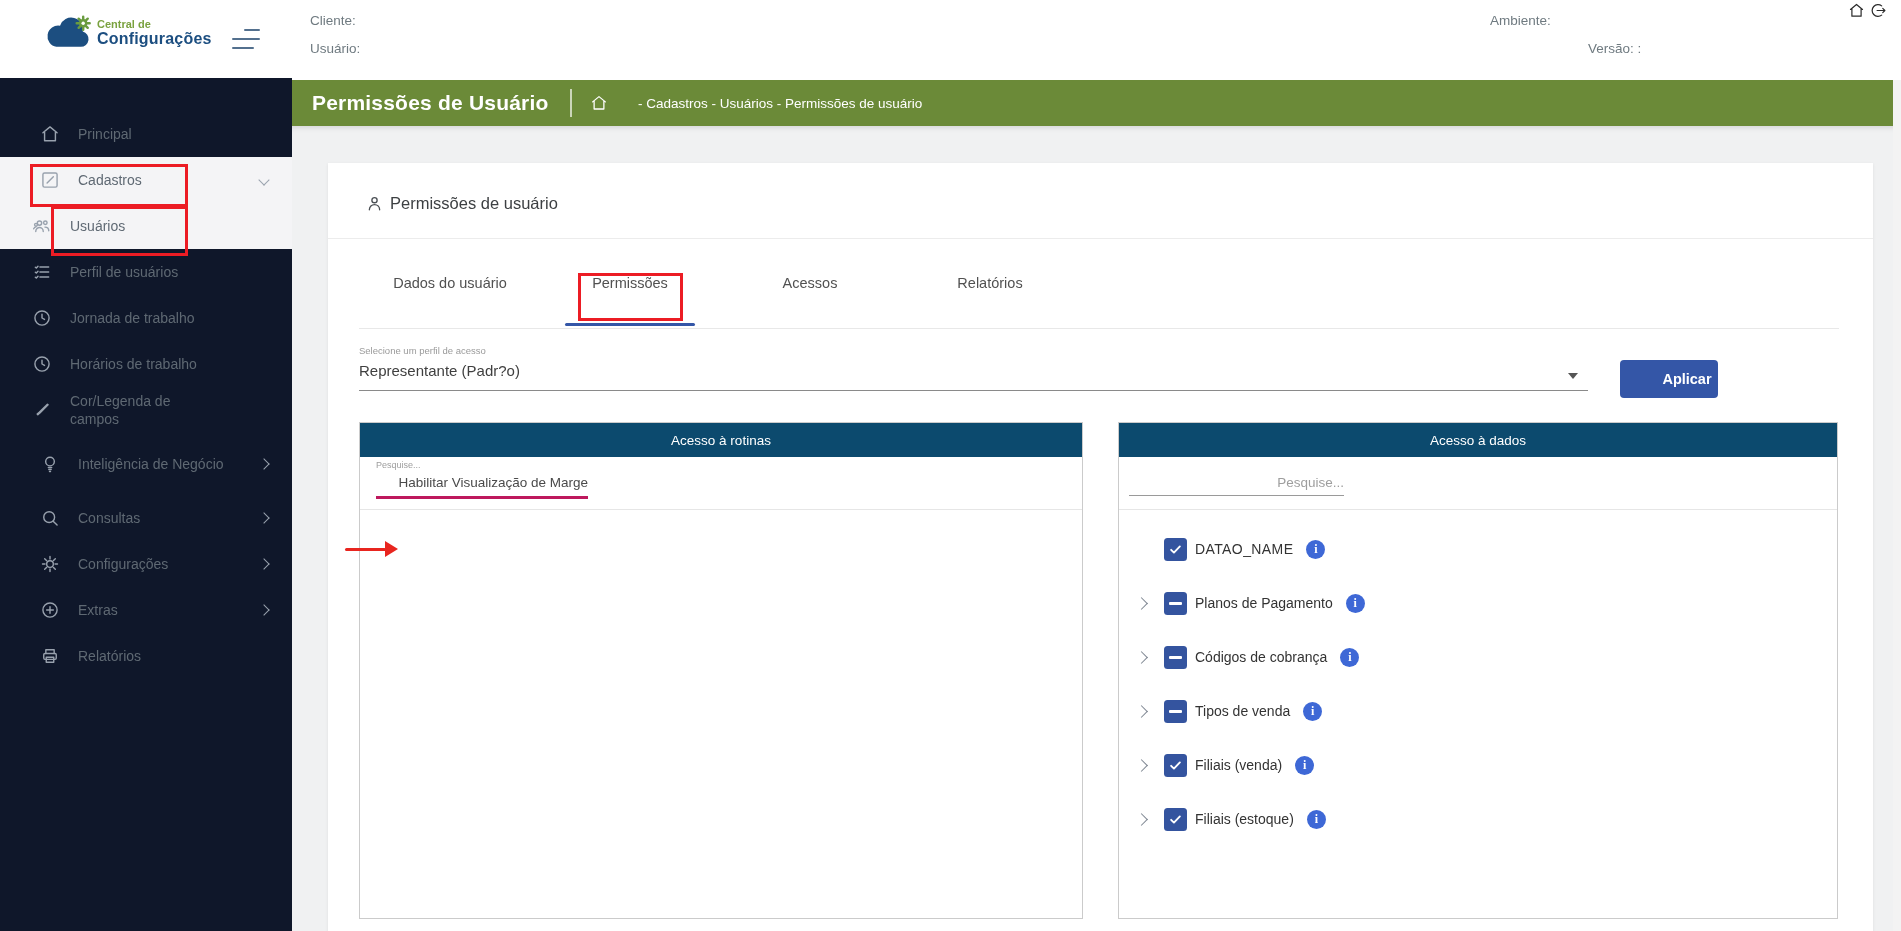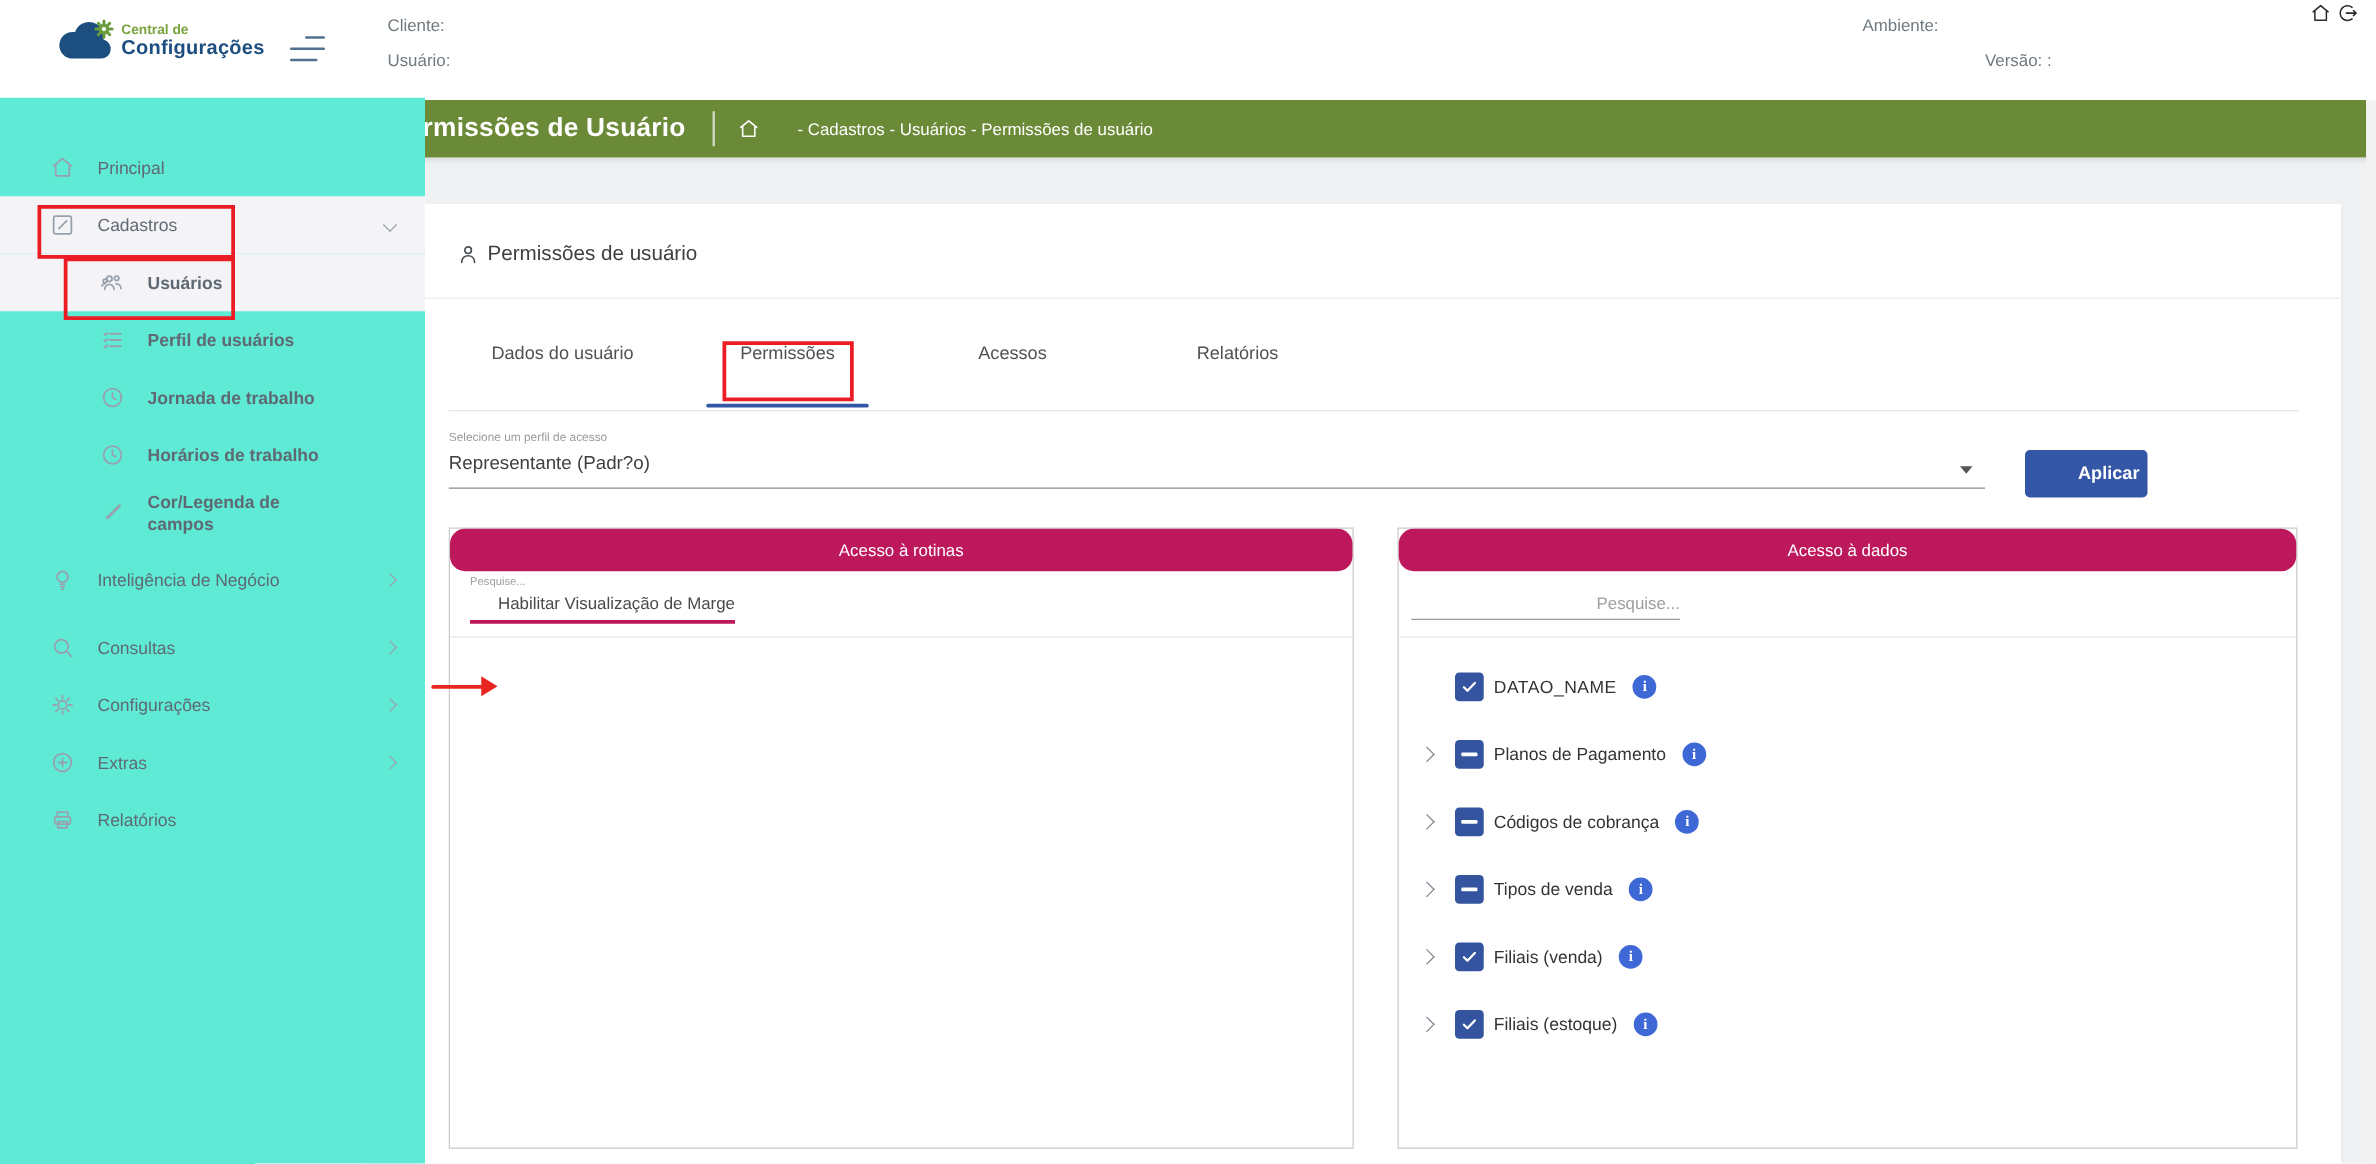--- a/index.html
+++ b/index.html
@@ -15,24 +15,24 @@
   .hamburger{position:absolute;left:232px;top:29px;width:28px;height:20px;display:flex;flex-direction:column;justify-content:space-between;cursor:pointer;}
   .hamburger i{display:block;height:2px;background:#53708e;border-radius:1px;}
   .hamburger i:nth-child(1){width:16px;align-self:flex-end;}
   .hamburger i:nth-child(2){width:28px;}
   .hamburger i:nth-child(3){width:22px;align-self:flex-start;}
   .tlabel{position:absolute;font-size:13.5px;color:#6f7a80;}
   .topicons{position:absolute;right:14px;top:2px;display:flex;gap:5px;}
   .topicons svg{cursor:pointer;}
 
   
-  .sidebar{position:absolute;left:0;top:78px;width:340px;bottom:0;background:#5eead4;padding-top:33px;box-sizing:border-box;z-index:4;}
+  .sidebar{position:absolute;left:0;top:78px;width:292px;bottom:0;background:#0f172a;padding-top:33px;box-sizing:border-box;z-index:4;}
   .side-item{position:relative;display:flex;align-items:center;height:46px;padding-left:40px;gap:18px;
              font-size:14px;color:#5f6973;cursor:pointer;}
-  .side-item.sub{padding-left:80px;font-weight:bold;}
+  .side-item.sub{padding-left:32px;}
   .side-item.hl{background:#f4f4f6;}
   .side-item.tall{height:62px;}
   .side-item .lbl{max-width:150px;line-height:1.3;}
   .side-item .chev{position:absolute;right:24px;width:7px;height:7px;border-right:1.6px solid #9aa3ae;border-bottom:1.6px solid #9aa3ae;}
   .chev.right{transform:rotate(-45deg);}
   .chev.down{transform:rotate(45deg);}
   .ic{stroke:#98a1ad;fill:none;stroke-width:1.7;stroke-linecap:round;stroke-linejoin:round;}
 
   
   .titlebar{position:absolute;left:292px;top:80px;width:1601px;height:46px;background:#6b8a38;color:#fff;
@@ -68,21 +68,21 @@
   .sel-arrow{position:absolute;left:1240px;top:210px;width:0;height:0;
              border-left:5px solid transparent;border-right:5px solid transparent;border-top:6px solid #555;}
   .apply-btn{position:absolute;left:1292px;top:197px;width:98px;height:38px;background:#3456a7;color:#fff;
              border:none;border-radius:4px;font-size:14.5px;font-weight:bold;cursor:pointer;
              font-family:"Liberation Sans",sans-serif;padding-left:42px;}
 
   
   .panel{position:absolute;top:259px;height:497px;border:1px solid #cbcbcb;background:#fff;box-sizing:border-box;}
   .panel.left{left:31px;width:724px;}
   .panel.right{left:790px;width:720px;}
-  .panel-head{height:34px;background:#be185d;color:#fff;font-size:13.5px;display:flex;align-items:center;justify-content:center;border-radius:12px;}
+  .panel-head{height:34px;background:#0c4a6e;color:#fff;font-size:13.5px;display:flex;align-items:center;justify-content:center;}
   .searchzone{position:relative;height:52px;border-bottom:1px solid #e6e6e6;text-align:right;}
   .s-label{position:absolute;left:16px;top:3px;font-size:9px;color:#9e9e9e;}
   .s-value{position:absolute;left:16px;top:18px;width:212px;height:21px;font-size:13.5px;color:#4a4a4a;
            border-bottom:3px solid #be185d;}
   .s-placeholder{position:absolute;left:10px;top:18px;width:215px;height:21px;font-size:13.5px;color:#9e9e9e;
            border-bottom:1px solid #9a9a9a;padding-left:9px;box-sizing:border-box;}
 
   .rows{padding-top:12px;}
   .prow{position:relative;height:54px;display:flex;align-items:center;}
   .prow .rchev{position:absolute;left:18px;width:8px;height:8px;border-right:1.6px solid #7d8590;border-top:1.6px solid #7d8590;

